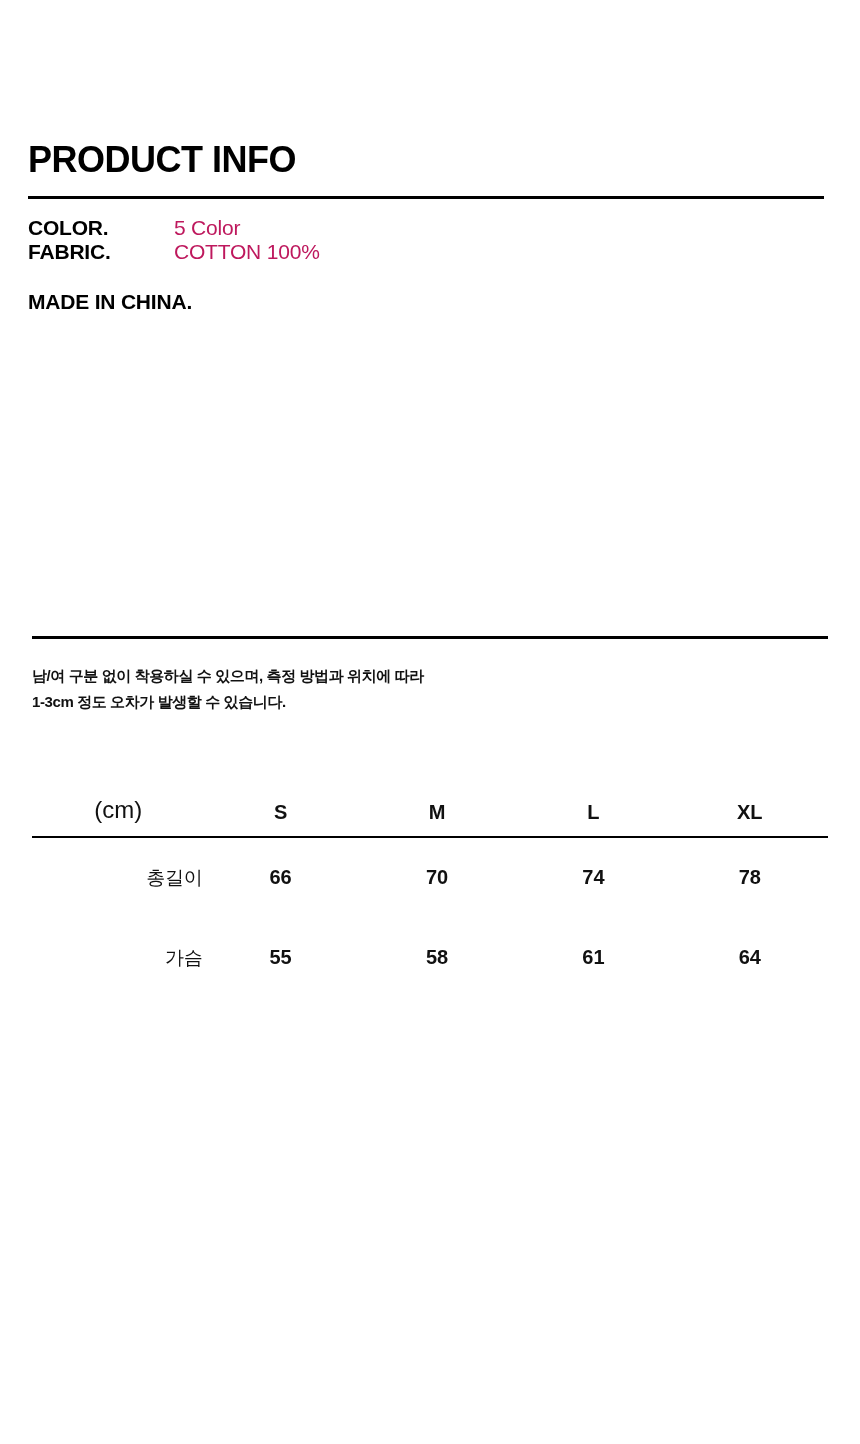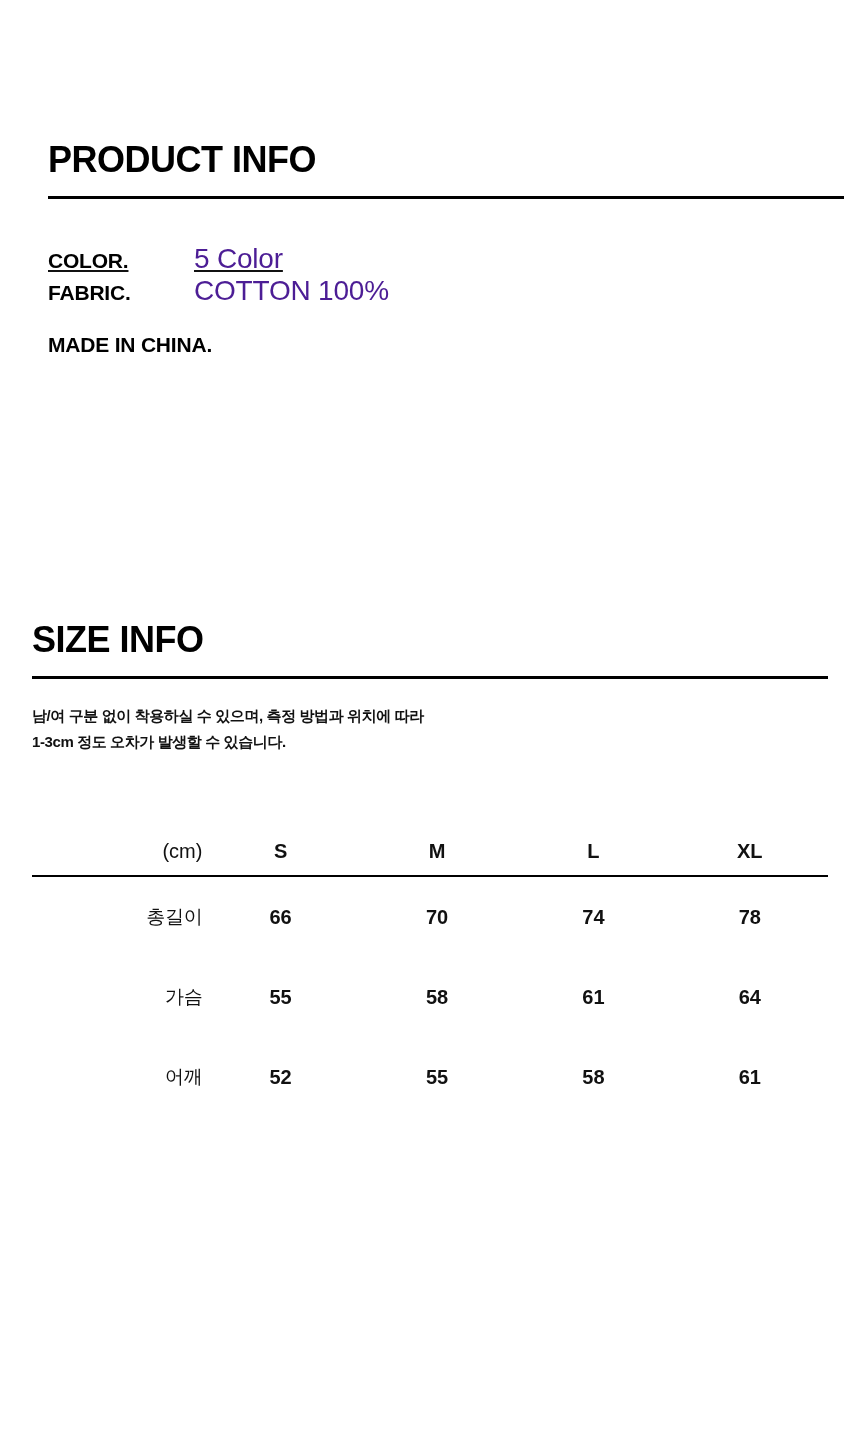--- a/index.html
+++ b/index.html
@@ -19,21 +19,21 @@
     width: 860px;
     height: 1444px;
     box-sizing: border-box;
     padding: 0 32px;
     position: relative;
   }
 
   
   .section-product {
     position: absolute;
-    left: 48px;
+    left: 28px;
     top: 140px;
     width: 796px;
   }
   .section-title {
     font-size: 36px;
     font-weight: bold;
     letter-spacing: -0.5px;
     line-height: 1.1;
     margin: 0;
     color: #000000;
@@ -47,35 +47,34 @@
   .info-list {
     margin: 0;
     padding: 0;
     list-style: none;
   }
   .info-row {
     display: flex;
     align-items: baseline;
   }
   .info-row:first-child {
-    margin-top: 44px;
-    text-decoration: underline;
+    margin-top: 17px;
   }
   .info-label {
     font-size: 21px;
     font-weight: bold;
     color: #000000;
     letter-spacing: -0.2px;
     width: 146px;
     flex: 0 0 146px;
   }
   .info-value {
-    font-size: 28px;
+    font-size: 21px;
     font-weight: 400;
-    color: #4c1d95;
+    color: #be185d;
     letter-spacing: -0.2px;
   }
   .made-in {
     font-size: 21px;
     font-weight: bold;
     color: #000000;
     margin-top: 26px;
     letter-spacing: -0.2px;
   }
 
@@ -113,23 +112,23 @@
     color: #111111;
   }
   .size-table thead th {
     font-weight: bold;
     height: 46px;
     vertical-align: bottom;
     padding-bottom: 12px;
     border-bottom: 2px solid #000000;
   }
   .size-table thead th.col-head {
-    text-align: right;
+    text-align: center;
     font-weight: 400;
-    font-size: 20px;
+    font-size: 24px;
     padding-left: 2px;
   }
   .size-table tbody td {
     height: 80px;
     font-weight: 700;
   }
   .size-table tbody td.row-head {
     text-align: right;
     font-weight: normal;
     font-size: 19px;
@@ -156,21 +155,20 @@
       <li class="info-row">
         <span class="info-label">FABRIC.</span>
         <span class="info-value">COTTON 100%</span>
       </li>
     </ul>
 
     <div class="made-in">MADE IN CHINA.</div>
   </section>
 
   <section class="section-size">
-    <h2 class="section-title">SIZE INFO</h2>
     <hr class="rule">
 
     <div class="size-note">
       <div>남/여 구분 없이 착용하실 수 있으며, 측정 방법과 위치에 따라</div>
       <div>1-3cm 정도 오차가 발생할 수 있습니다.</div>
     </div>
 
     <table class="size-table">
       <colgroup>
         <col class="col-first">
@@ -196,24 +194,17 @@
           <td>74</td>
           <td>78</td>
         </tr>
         <tr>
           <td class="row-head">가슴</td>
           <td>55</td>
           <td>58</td>
           <td>61</td>
           <td>64</td>
         </tr>
-        <tr>
-          <td class="row-head">어깨</td>
-          <td>52</td>
-          <td>55</td>
-          <td>58</td>
-          <td>61</td>
-        </tr>
       </tbody>
     </table>
   </section>
 
 </div>
 
 </body></html>

